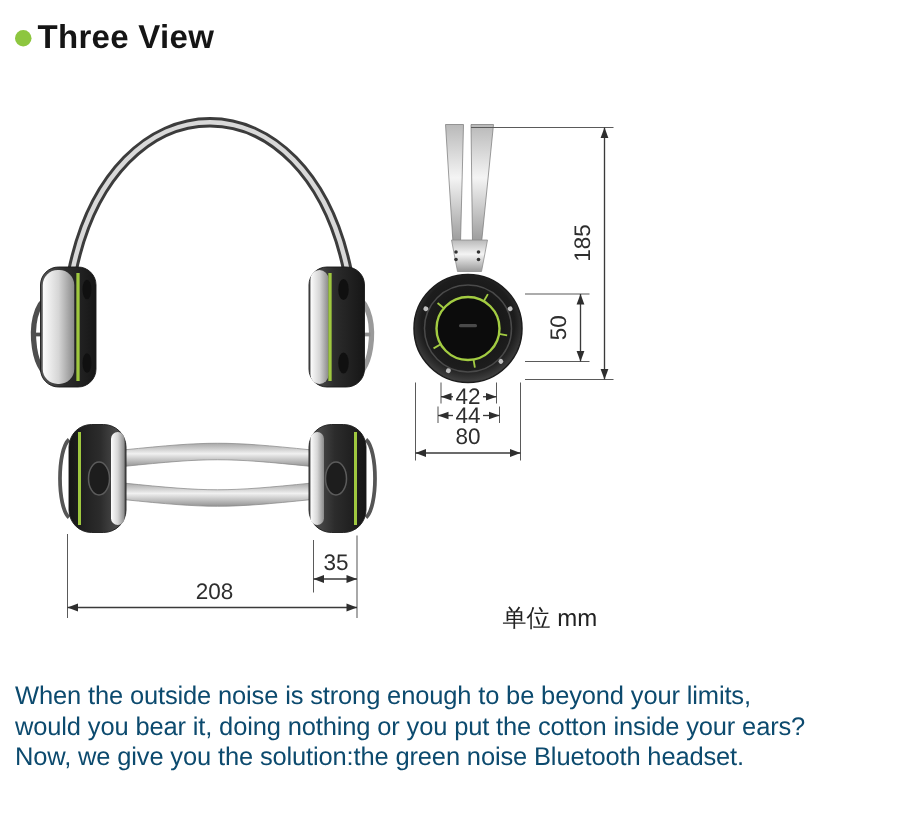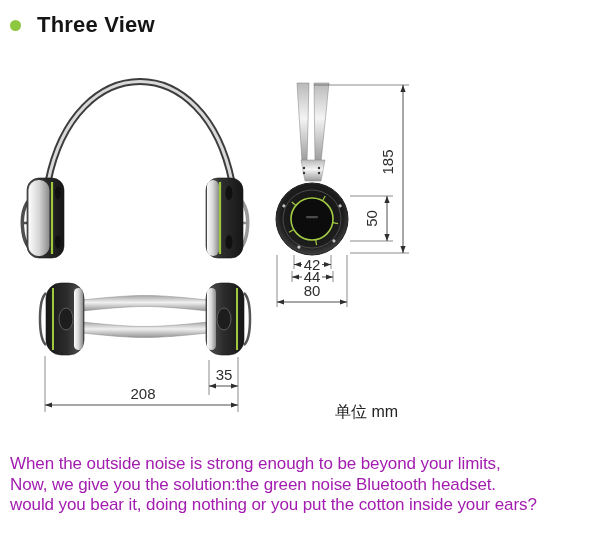--- a/index.html
+++ b/index.html
@@ -6,21 +6,21 @@
   html, body { background: #ffffff; }
   body {
     width: 600px; height: 554px;
     position: relative;
     font-family: "Liberation Sans", sans-serif;
     color: #111;
     overflow: hidden;
   }
   .page-header {
     position: absolute; top: 12px; left: 10px;
-    display: flex; align-items: center; gap: 16px;
+    display: flex; align-items: center; gap: 4px;
   }
   .bullet {
     width: 11px; height: 11px; border-radius: 50%;
     background: #8dc63f;
   }
   .page-title {
     font-size: 22px; font-weight: 600; letter-spacing: 0.2px; color: #151515;
   }
   .drawing-wrap {
     position: absolute; top: 50px; left: 0;
@@ -32,21 +32,21 @@
   }
   .unit-text {
     font-family: "Liberation Sans", sans-serif;
     font-size: 16px; fill: #222;
   }
   .dimline { stroke: #3a3a3a; stroke-width: 0.9; fill: none; }
   .extline { stroke: #5a5a5a; stroke-width: 0.7; fill: none; }
   .arrow   { fill: #2e2e2e; stroke: none; }
   .description {
     position: absolute; left: 10px; top: 454px; width: 586px;
-    font-size: 17px; line-height: 20.5px; color: #a21caf;
+    font-size: 17px; line-height: 20.5px; color: #0c4a6e;
     letter-spacing: -0.1px;
   }
 </style>
 </head>
 <body>
 
 <div class="page-header">
   <span class="bullet"></span>
   <span class="page-title">Three View</span>
 </div>
@@ -209,15 +209,15 @@
     <polygon class="arrow" points="347,252 340,249.4 340,254.6"></polygon>
     <text class="dim-text" x="312" y="246" text-anchor="middle">80</text>
   </g>
 
   <text class="unit-text" x="335" y="367">单位 mm</text>
 </svg>
 </div>
 
 <div class="description">
   <div>When the outside noise is strong enough to be beyond your limits,</div>
+  <div>would you bear it, doing nothing or you put the cotton inside your ears?</div>
   <div>Now, we give you the solution:the green noise Bluetooth headset.</div>
-  <div>would you bear it, doing nothing or you put the cotton inside your ears?</div>
 </div>
 
 </body></html>

